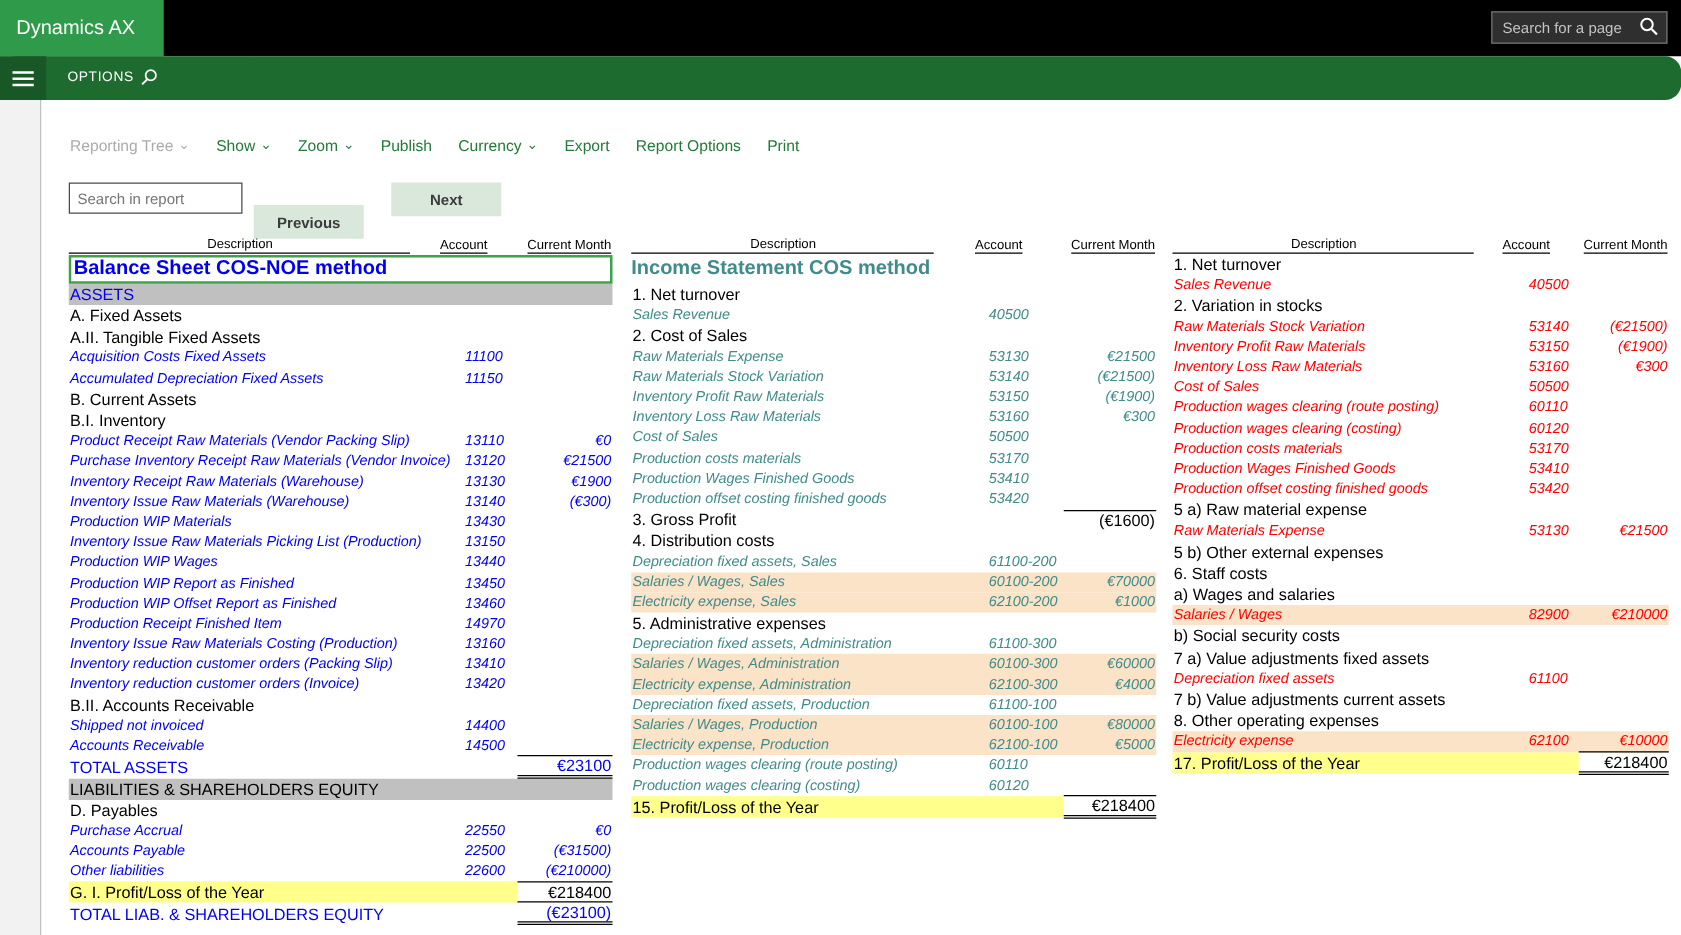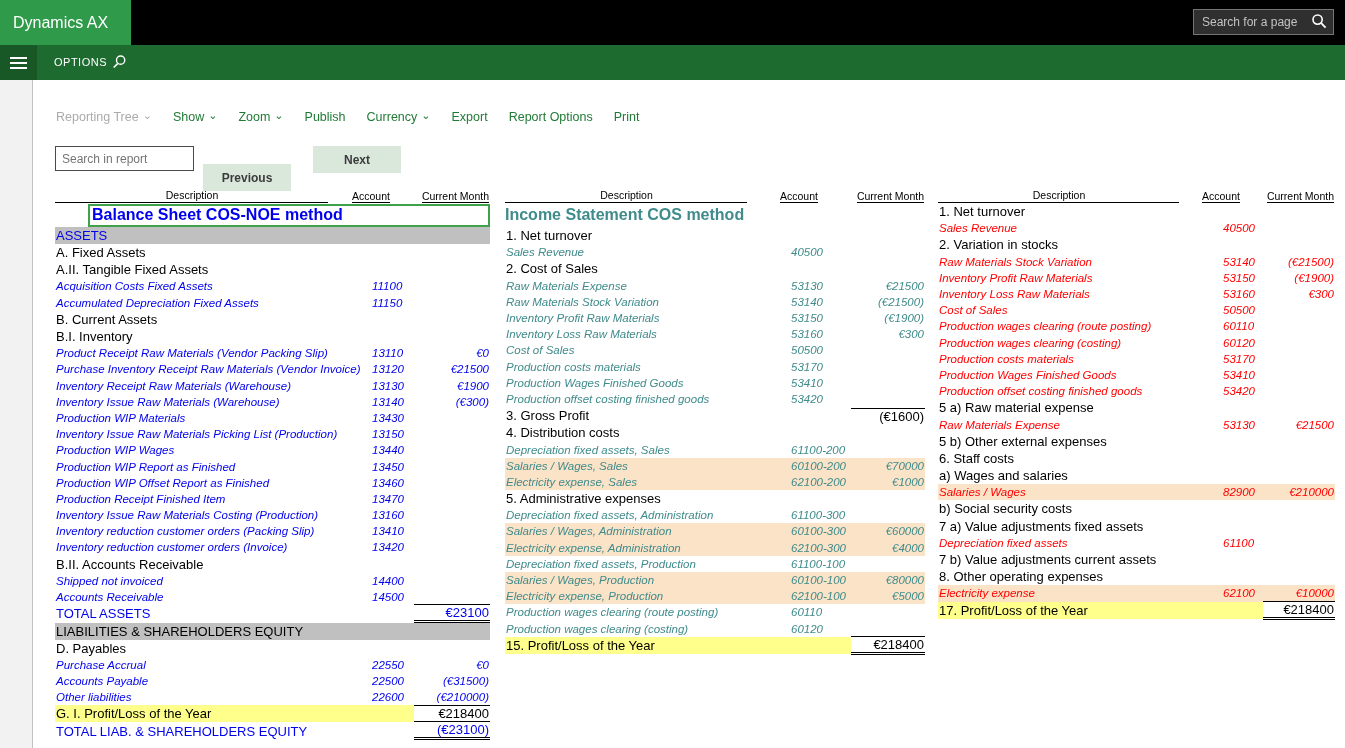--- a/index.html
+++ b/index.html
@@ -10,21 +10,21 @@
   
   .topbar { position:absolute; top:0; left:0; width:100%; height:45px; background:#000; }
   .logo { position:absolute; top:0; left:0; width:131px; height:45px; background:#2F9B4A;
           color:#fff; font-size:16px; line-height:45px; padding-left:13px; }
   .page-search { position:absolute; top:9px; right:11px; width:141px; height:26px;
           background:#2f2f2f; border:1px solid #757575; display:flex; align-items:center;
           color:#c3c3c3; font-size:12px; padding:0 6px 0 8px; }
   .page-search .ph { flex:1; }
 
   
-  .ribbon { position:absolute; top:45px; left:0; width:100%; height:35px; background:#1E6B30; }
+  .ribbon { position:absolute; top:45px; left:0; width:100%; height:35px; background:#1E6B30;border-radius:13px; }
   .hamburger { position:absolute; left:0; top:0; width:37px; height:35px; background:#175826;
           display:flex; flex-direction:column; justify-content:center; align-items:center; gap:3px; cursor:pointer; }
   .hamburger i { display:block; width:17px; height:2px; background:#fff; }
   .ribbon-options { position:absolute; left:46px; top:0; height:35px; line-height:35px;
           color:#fff; font-size:11px; letter-spacing:.5px; padding:0 8px; cursor:pointer; }
   .ribbon-search { position:absolute; left:112px; top:9px; cursor:pointer; }
 
   
   .nav-rail { position:absolute; top:80px; left:0; width:33px; height:668px;
           background:#F2F2F2; border-right:1px solid #C2C2C2; }
@@ -54,21 +54,21 @@
   .c-acct { width:var(--acctw); flex:none; padding-left:4px; white-space:nowrap; }
   .c-val  { width:var(--valw);  flex:none; text-align:right; white-space:nowrap; padding-right:1px; }
 
   .head { height:14px; font-size:10.5px; color:#000; align-items:flex-end;gap:20px; }
   .head .c-desc { text-align:center; border-bottom:1px solid #000; padding-bottom:1px; }
   .head .c-acct { text-align:center; padding-left:0; }
   .head .c-acct span, .head .c-val span { display:inline-block; border-bottom:1px solid #000; padding-bottom:0; }
 
   .title-row { height:24px; display:flex; align-items:center; }
   .title-text { font-weight:bold; font-size:16px; white-space:nowrap; }
-  .title-box { border:2px solid #3FA24A; padding:0 4px 1px 2px; width:100%;margin-left:33px; }
+  .title-box { border:2px solid #3FA24A; padding:0 4px 1px 2px; width:100%; }
 
   .band  { height:17px;  font-size:13px; background:#C0C0C0; }
   .sec   { height:17.2px; font-size:13px; color:#000; }
   .item  { height:16.2px; font-size:11.5px; font-style:italic; color:var(--accent); }
   .total { height:17.5px; font-size:13px; color:var(--accent); }
   .yellow{ height:17px;  font-size:13px; color:#000; }
   .yellow .c-desc, .yellow .c-acct { background:#FFFF8C; align-self:stretch; display:flex; align-items:center; }
   .hl { background:#FBE3C8; }
   .band.accent { color:var(--accent); }
 
@@ -233,21 +233,21 @@
         <div class="c-acct">13450</div>
         <div class="c-val"></div>
       </div>
       <div class="rrow item">
         <div class="c-desc">Production WIP Offset Report as Finished</div>
         <div class="c-acct">13460</div>
         <div class="c-val"></div>
       </div>
       <div class="rrow item">
         <div class="c-desc">Production Receipt Finished Item</div>
-        <div class="c-acct">13470</div>
+        <div class="c-acct">14970</div>
         <div class="c-val"></div>
       </div>
       <div class="rrow item">
         <div class="c-desc">Inventory Issue Raw Materials Costing (Production)</div>
         <div class="c-acct">13160</div>
         <div class="c-val"></div>
       </div>
       <div class="rrow item">
         <div class="c-desc">Inventory reduction customer orders (Packing Slip)</div>
         <div class="c-acct">13410</div>

